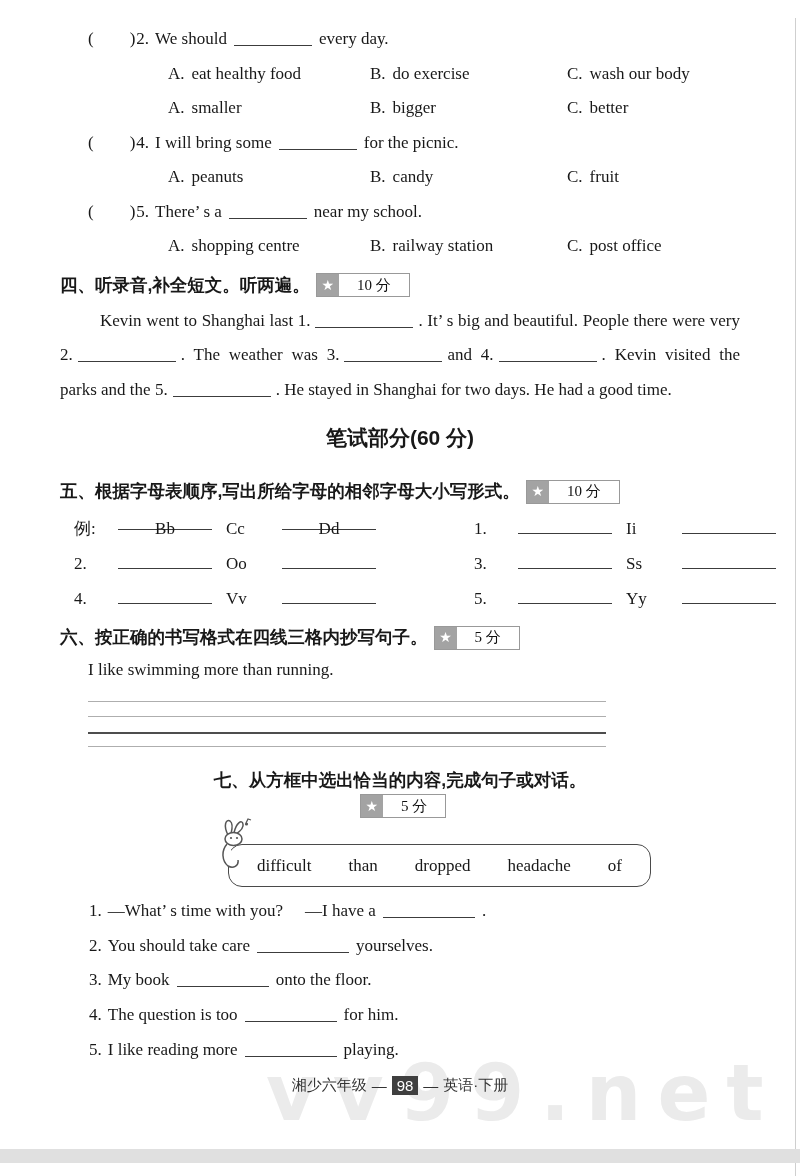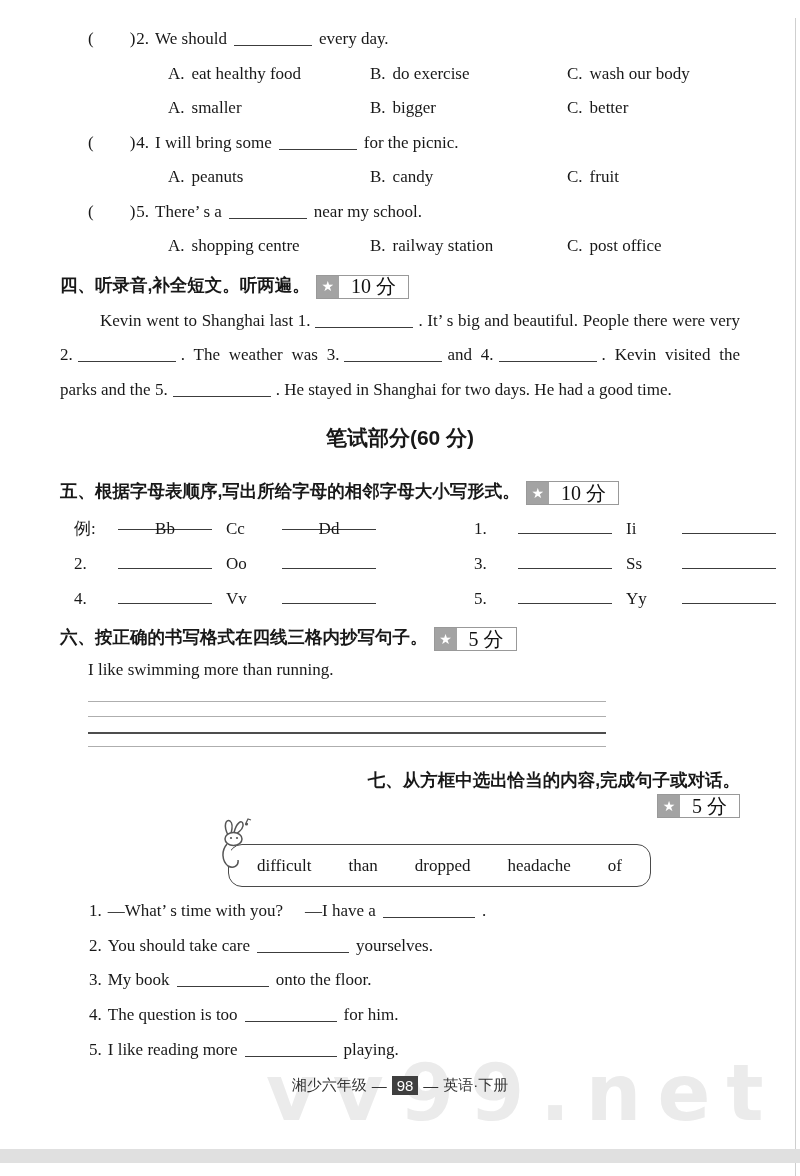--- a/index.html
+++ b/index.html
@@ -13,26 +13,26 @@
   .q-num{margin:0 6px 0 1px;}
   .blank{display:inline-block;border-bottom:1px solid #3c3c3c;height:17px;vertical-align:-2px;}
   .blank-mc{width:78px;margin:0 7px;}
   .opt-row{margin-left:108px;line-height:34.5px;display:flex;}
   .opt-a{width:202px;}
   .opt-b{width:197px;}
   .opt .lbl{margin-right:7px;}
 
   
   .sec-title{margin-top:8px;line-height:27px;font-family:"Liberation Sans",sans-serif;
-             font-weight:bold;font-size:17.5px;display:flex;align-items:flex-end;}
+             font-weight:bold;font-size:17.5px;display:flex;align-items:center;}
   .badge{display:inline-flex;align-items:stretch;border:1px solid #999;height:22px;
          margin-left:6px;font-weight:normal;background:#fff;}
   .star-box{width:22px;background:#a3a3a3;color:#fff;display:flex;align-items:center;
             justify-content:center;font-size:14px;}
-  .score{font-family:"Liberation Serif",serif;font-size:20px;padding:0 12px;display:flex;
+  .score{font-family:"Liberation Serif",serif;font-size:15px;padding:0 18px;display:flex;
          align-items:center;color:#111;}
 
   
   .passage{margin:5px 0 0 0;text-indent:40px;text-align:justify;line-height:34.6px;}
   .blank-p{width:98px;margin:0 5px;}
 
   
   .written-header{margin-top:16px;text-align:center;font-family:"Liberation Sans",sans-serif;
                   font-weight:bold;font-size:21px;line-height:30px;}
   .s5-title{margin-top:25px;}

